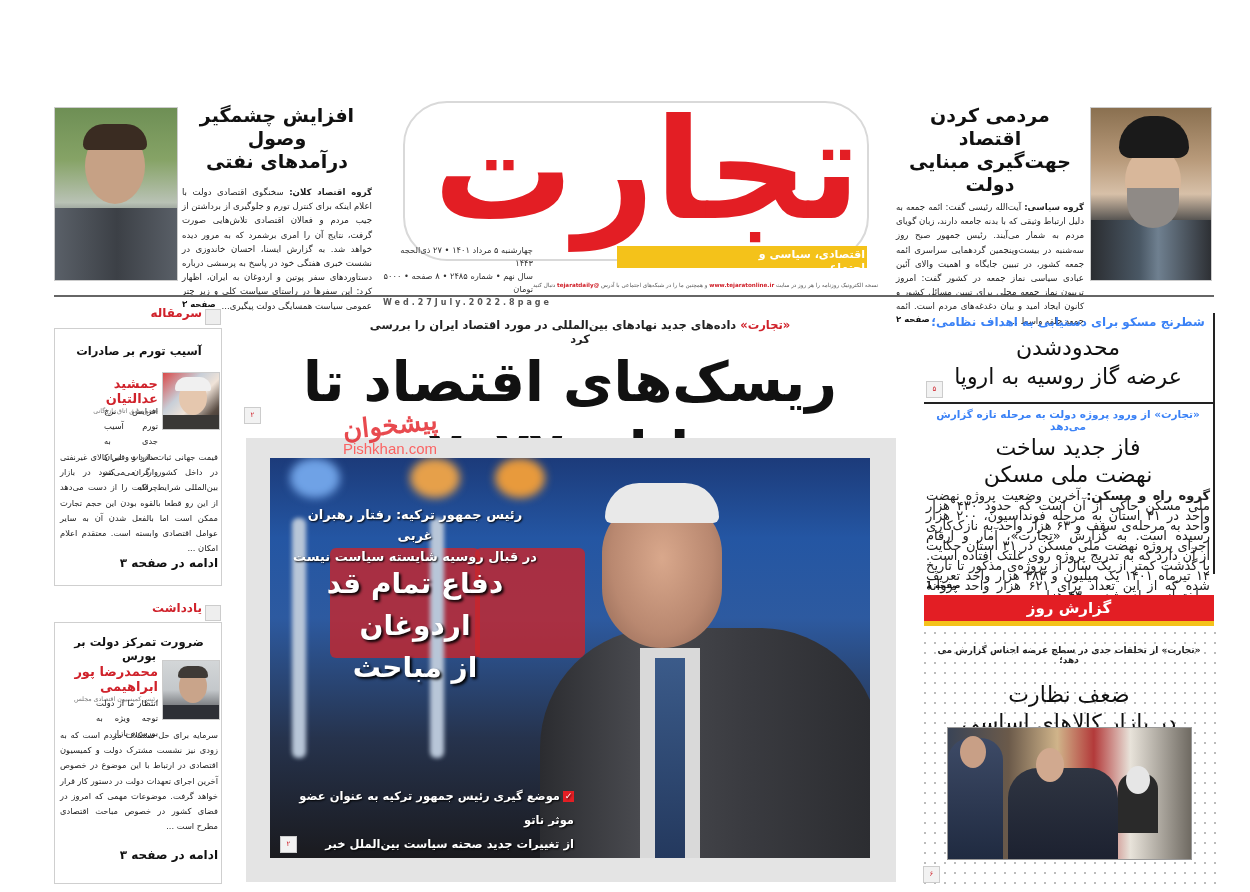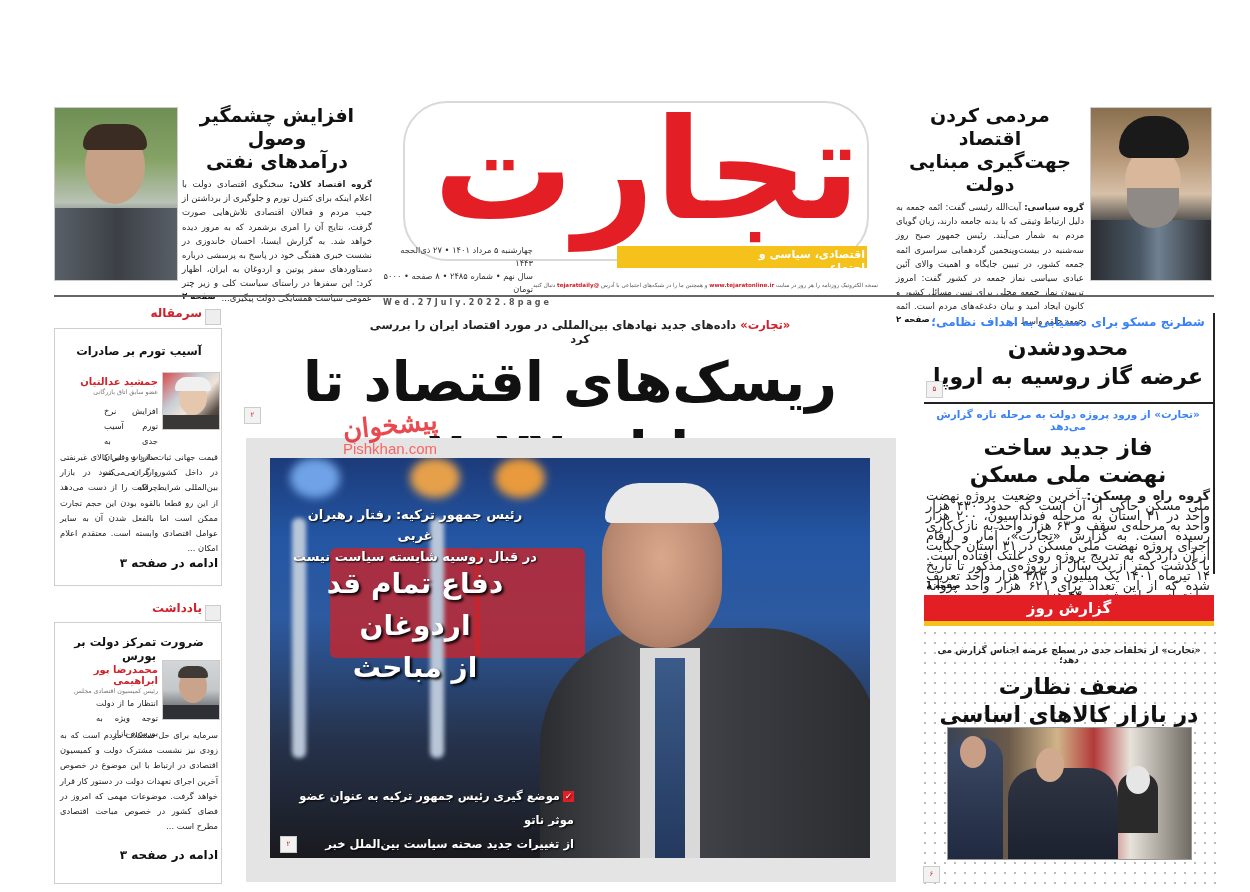--- a/index.html
+++ b/index.html
@@ -40,21 +40,21 @@
   .dateline .en { direction: ltr; text-align: left; letter-spacing: 3px; font-weight: bold; color: #555; font-size: 8px; }
   .weblinks { left: 538px; top: 282px; width: 340px; font-size: 5.6px; color: #555; text-align: right; white-space: nowrap; }
   .weblinks .red { color: #d0222b; font-weight: bold; }
   .rule-top { left: 54px; top: 295px; width: 1160px; height: 2px; background: #666; }
 
   
   .col-box { position: absolute; border: 1.5px solid #cfcfcf; background: #fff; }
   .box-label { position: absolute; font-size: 12px; font-weight: bold; color: #d0222b; }
   .label-square { position: absolute; width: 16px; height: 16px; border: 1.5px solid #ccc; background: #eee; }
   .op-title { font-size: 11.5px; font-weight: 900; text-align: center; }
-  .op-author { font-size: 10px; color: #d0222b; font-weight: bold; }
+  .op-author { font-size: 13px; color: #d0222b; font-weight: bold; }
   .op-role { font-size: 6.3px; color: #777; line-height: 9px; }
   .op-body { font-size: 8.3px; line-height: 15.2px; text-align: justify; color: #222; }
   .op-more { font-size: 12px; font-weight: bold; }
   .op-photo { position: absolute; border: 1px solid #ccc; overflow: hidden; }
 
   
   .kicker { left: 360px; top: 318px; width: 440px; font-size: 11.5px; font-weight: bold; text-align: center; color: #222; }
   .kicker .red { color: #d0222b; }
   .main-headline { left: 260px; top: 347px; width: 620px; font-size: 55px; font-weight: 900; text-align: center; line-height: 70px; letter-spacing: -2px; }
   .page-chip { position: absolute; width: 17px; height: 17px; border: 1.5px solid #ccc; background: #f2f2f2; font-size: 7px; color: #d0222b; text-align: center; line-height: 14px; }
@@ -67,21 +67,21 @@
   .ph-sub { font-size: 13px; font-weight: bold; color: #fff; text-align: center; line-height: 21px; text-shadow: 1px 1px 2px #000; }
   .ph-head { font-size: 28px; font-weight: 900; color: #fff; text-align: center; line-height: 42px; text-shadow: 2px 2px 3px #000; }
   .ph-cap { font-size: 11.5px; font-weight: bold; color: #fff; text-align: right; line-height: 24px; text-shadow: 1px 1px 2px #000; }
   .check-icon { display: inline-block; width: 11px; height: 11px; background: #e31e24; color: #fff; font-size: 9px; line-height: 11px; text-align: center; vertical-align: middle; margin-left: 3px; }
   .watermark { left: 310px; top: 410px; width: 160px; text-align: center; }
   .wm-fa { font-size: 26px; color: #e31e24; font-weight: bold; opacity: 0.8; font-family: "DejaVu Serif", serif; transform: rotate(-6deg); }
   .wm-en { font-size: 15px; color: #ff4d4d; opacity: 0.85; direction: ltr; font-family: "Liberation Sans", sans-serif; }
 
   
   .r-kicker { font-size: 12px; font-weight: bold; color: #3b82f6; text-align: center; }
-  .r-head { font-size: 22px; font-weight: 700; text-align: center; line-height: 29px; letter-spacing: -0.5px; }
+  .r-head { font-size: 22px; font-weight: 400; text-align: center; line-height: 29px; letter-spacing: -0.5px; }
   .r-body { font-size: 13px; line-height: 10px; text-align: justify; color: #222; }
   .vline { position: absolute; width: 1.5px; background: #222; }
   .hline { position: absolute; height: 1.5px; background: #222; }
   .report-bar { left: 924px; top: 595px; width: 290px; height: 26px; background: #e31e24; color: #fff; font-size: 15px; font-weight: 900; text-align: center; line-height: 26px; }
   .report-underbar { left: 924px; top: 621px; width: 290px; height: 5px; background: #f4c21a; }
   .dotted-box { left: 920px; top: 628px; width: 298px; height: 260px;
     background-image: radial-gradient(circle, #bdbdbd 1px, transparent 1.4px); background-size: 10px 10px; }
   .report-photo { left: 947px; top: 727px; width: 245px; height: 133px; overflow: hidden;
     background: linear-gradient(90deg, #3a4456 0%, #6b5a4a 25%, #d0b48a 45%, #b33a3a 60%, #e8e3da 75%, #6f6a62 100%); border: 1px solid #999; }
 </style>
@@ -91,21 +91,21 @@
 <div class="photo photo-left">
   <div class="suit"></div>
   <div class="face"></div>
   <div class="hair"></div>
 </div>
 <div class="abs" style="left:182px; top:104px; width:190px;">
   <div class="side-head">
     <div>افزایش چشمگیر وصول</div>
     <div>درآمدهای نفتی</div>
   </div>
-  <div class="side-body" style="margin-top:4px;">
+  <div class="side-body" style="margin-top:12px;">
     <b>گروه اقتصاد کلان:</b>
     <span>سخنگوی اقتصادی دولت با اعلام اینکه برای کنترل تورم و جلوگیری از برداشتن از جیب مردم و فعالان اقتصادی تلاش‌هایی صورت گرفت، نتایج آن را امری برشمرد که به مرور دیده خواهد شد. به گزارش ایسنا، احسان خاندوزی در نشست خبری هفتگی خود در پاسخ به پرسشی درباره دستاوردهای سفر پوتین و اردوغان به ایران، اظهار کرد: این سفرها در راستای سیاست کلی و زیر چتر عمومی سیاست همسایگی دولت پیگیری...</span>
   </div>
   <div class="side-page" style="text-align:left; margin-top:-14px;">صفحه ۳</div>
 </div>
 
 <div class="abs masthead">
   <div class="logo-outline"></div>
   <div class="logo-text">تجارت</div>
 </div>
@@ -248,21 +248,21 @@
     <span>آخرین وضعیت پروژه نهضت ملی مسکن حاکی از آن است که حدود ۴۳۰ هزار واحد در ۳۱ استان به مرحله فونداسیون، ۲۰۰ هزار واحد به مرحله‌ی سقف و ۶۳ هزار واحد به نازک‌کاری رسیده است. به گزارش «تجارت»، آمار و ارقام اجرای پروژه نهضت ملی مسکن در ۳۱ استان حکایت از آن دارد که به تدریج پروژه روی غلتک افتاده است. با گذشت کمتر از یک سال از پروژه‌ی مذکور تا تاریخ ۱۴ تیرماه ۱۴۰۱ یک میلیون و ۳۸۳ هزار واحد تعریف شده که از این تعداد برای ۶۲۱ هزار واحد پروانه ساختمانی صادر شده، ۴۳۰ هزار به ...</span>
   </div>
 </div>
 <div class="abs side-page" style="left:926px; top:580px; width:60px; text-align:left;">صفحه 1</div>
 
 <div class="abs report-bar">گزارش روز</div>
 <div class="abs report-underbar"></div>
 <div class="abs dotted-box"></div>
 <div class="abs" style="left:930px; top:645px; width:278px;">
   <div class="r-kicker" style="color:#222; font-size:9px;">«تجارت» از تخلفات جدی در سطح عرضه اجناس گزارش می دهد؛</div>
-  <div class="r-head" style="margin-top:8px; line-height:28px;">
+  <div class="r-head" style="margin-top:16px; line-height:28px;">
     <div>ضعف نظارت</div>
     <div>در بازار کالاهای اساسی</div>
   </div>
 </div>
 <div class="abs report-photo">
   <div style="position:absolute; left:0; top:10px; width:55px; height:123px; background: linear-gradient(180deg,#3d4a66,#1f2a40); border-radius:22px 22px 0 0;"></div>
   <div style="position:absolute; left:12px; top:8px; width:26px; height:32px; border-radius:50%; background:#c89f86;"></div>
   <div style="position:absolute; left:60px; top:40px; width:110px; height:93px; background: linear-gradient(180deg,#2f3542,#1c2130); border-radius:30px 30px 0 0;"></div>
   <div style="position:absolute; left:88px; top:20px; width:28px; height:34px; border-radius:50%; background:#d1a98f;"></div>
   <div style="position:absolute; left:170px; top:45px; width:40px; height:60px; background:#2a2a2a; border-radius:16px 16px 0 0;"></div>

